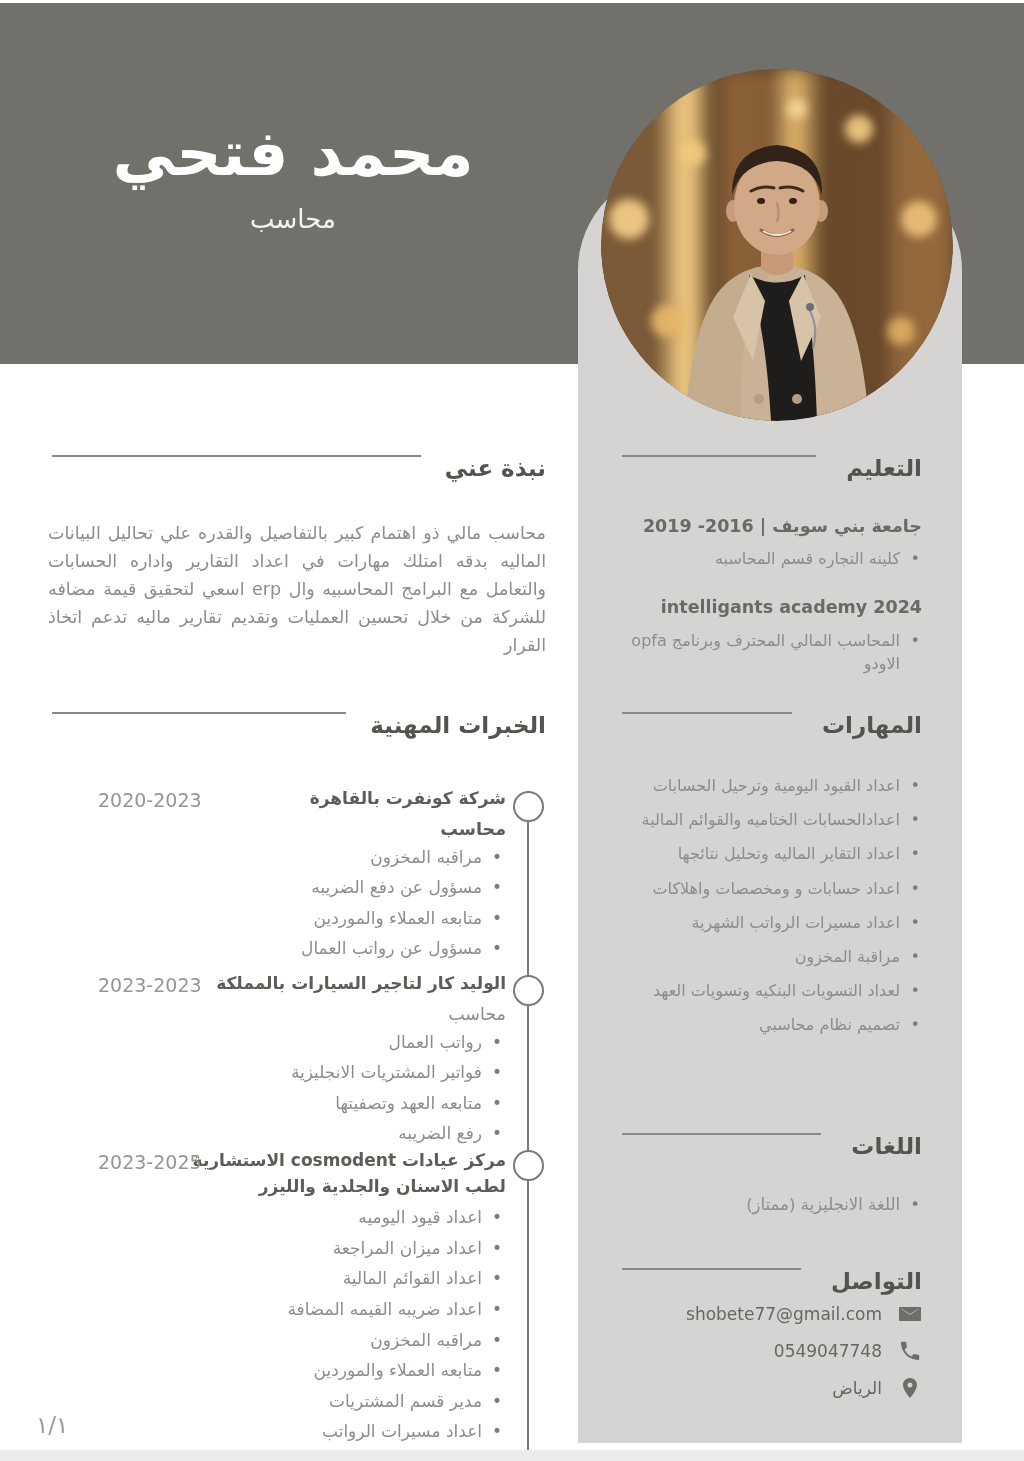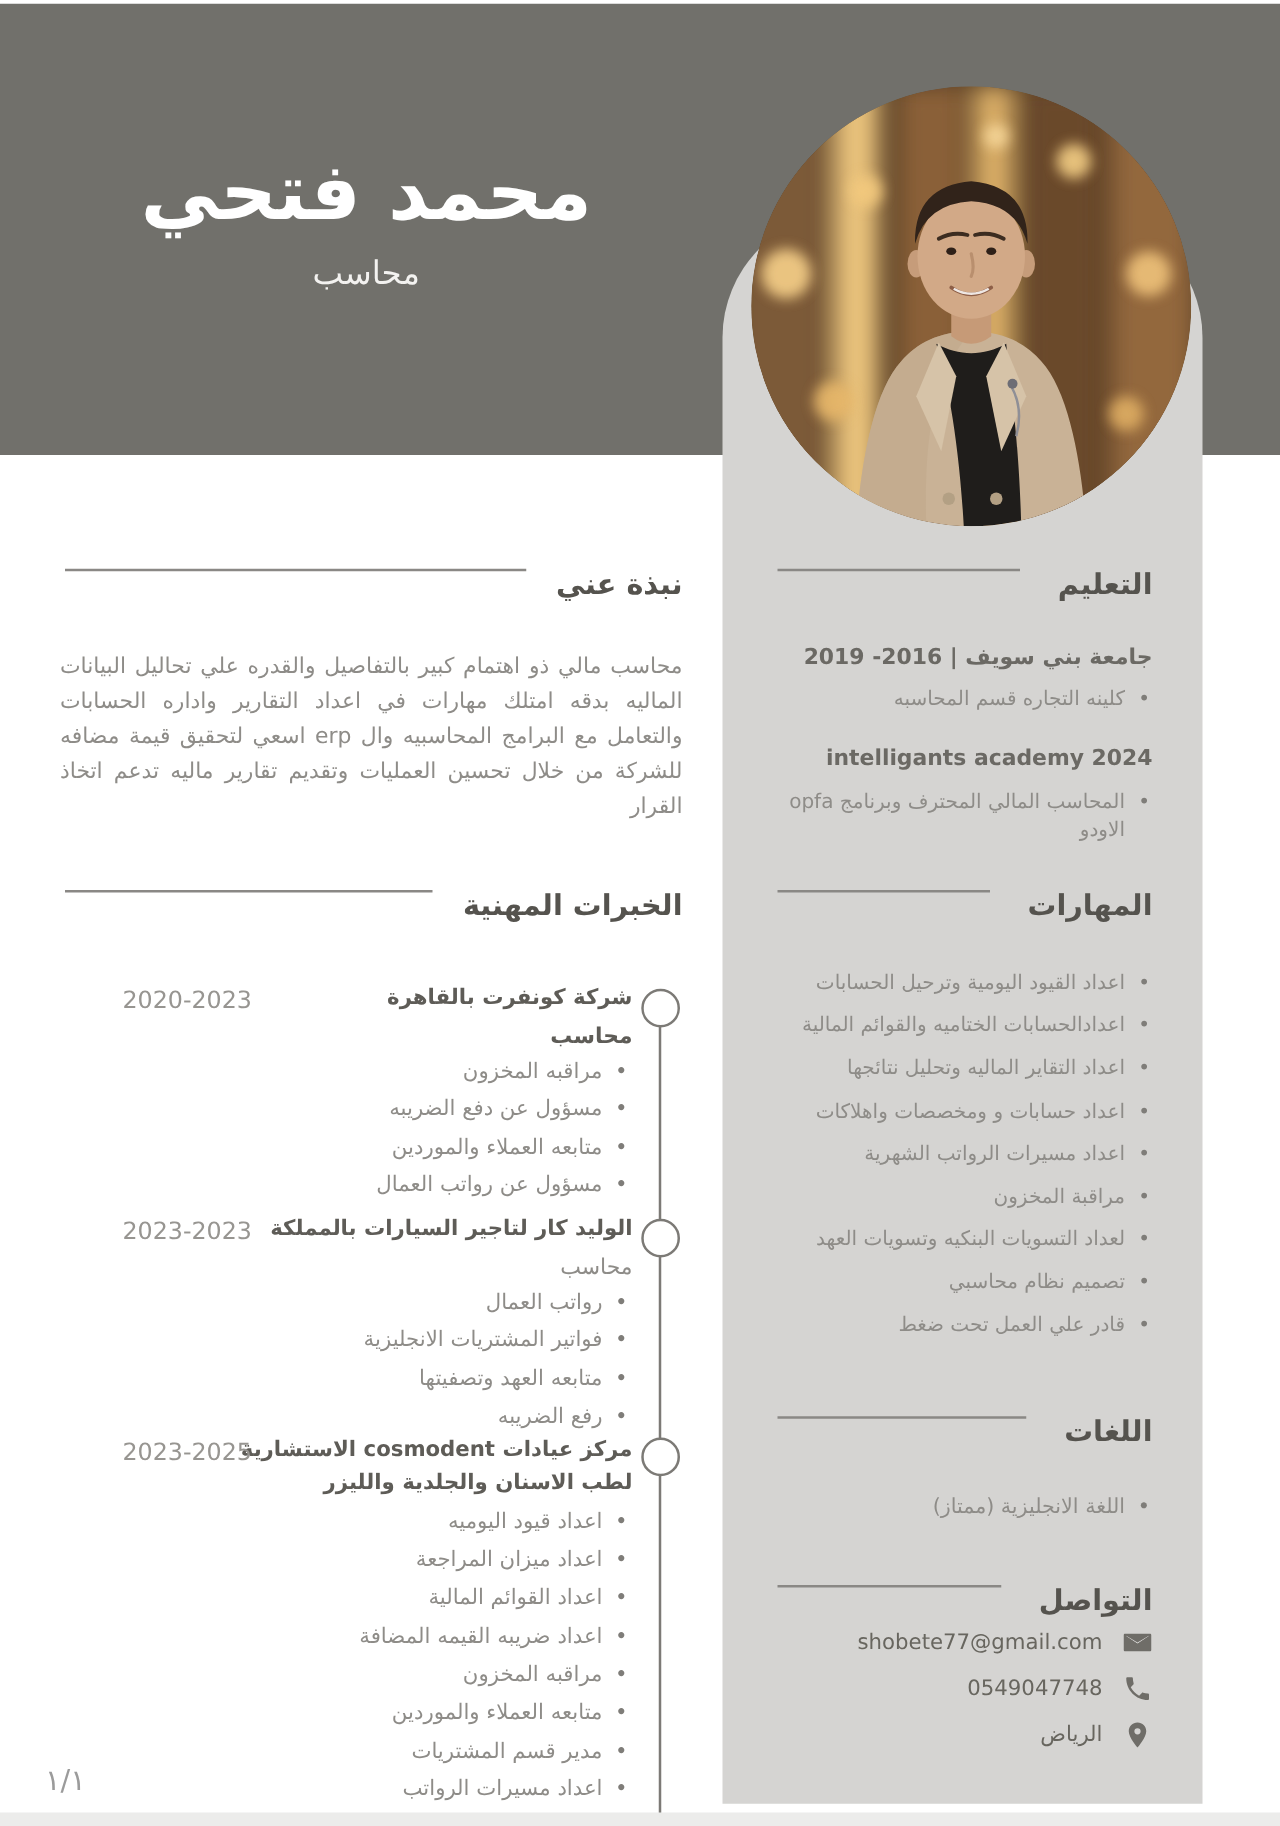--- a/index.html
+++ b/index.html
@@ -232,21 +232,20 @@
     </div>
     <ul class="plist" id="skills-host">
         <li>اعداد القيود اليومية وترحيل الحسابات</li>
         <li>اعدادالحسابات الختاميه والقوائم المالية</li>
         <li>اعداد التقاير الماليه وتحليل نتائجها</li>
         <li>اعداد حسابات و ومخصصات واهلاكات</li>
         <li>اعداد مسيرات الرواتب الشهرية</li>
         <li>مراقبة المخزون</li>
         <li>لعداد التسويات البنكيه وتسويات العهد</li>
         <li>تصميم نظام محاسبي</li>
-        <li>قادر علي العمل تحت ضغط</li>
       </ul>
   </div>
 
   <div class="panel-sec lang-sec">
     <div class="sec-row">
       <span class="t">اللغات</span>
       <span class="ln"></span>
     </div>
     <ul class="plist" id="langs-host">
         <li>اللغة الانجليزية  (ممتاز)</li>

